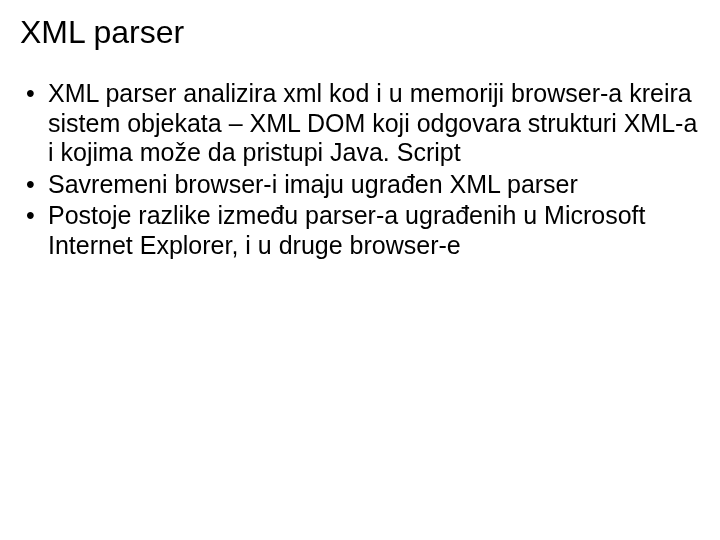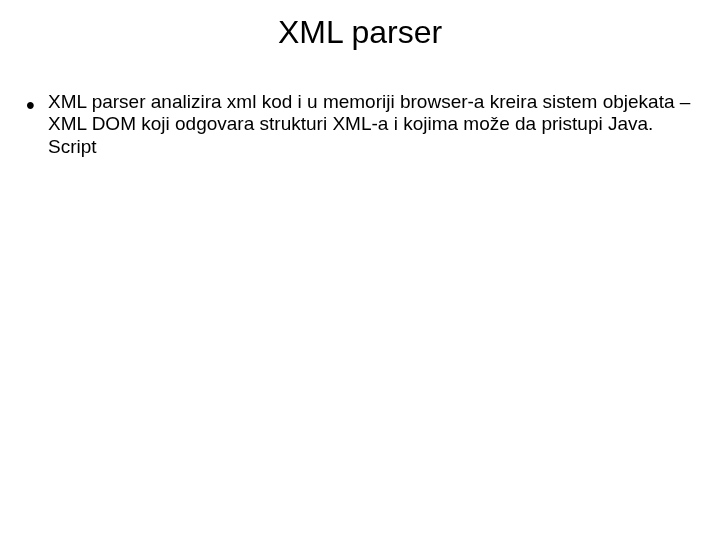--- a/index.html
+++ b/index.html
@@ -12,43 +12,44 @@
       height: 540px;
       background: #ffffff;
       font-family: Arial, Helvetica, sans-serif;
       color: #000000;
       padding: 10px 20px 20px 20px;
       overflow: hidden;
     }
     .title {
       font-size: 32px;
       font-weight: normal;
-      text-align: center;
-      margin-bottom: 40px;
+      margin-bottom: 28px;
       margin-top: 4px;
     }
     .bullets {
       list-style: none;
       padding-left: 0;
     }
     .bullets li {
-      font-size: 19px;
+      font-size: 25px;
       line-height: 1.18;
       padding-left: 28px;
       position: relative;
       margin-bottom: 2px;
     }
     .bullets li::before {
       content: "•";
       position: absolute;
       left: 6px;
       top: 0;
       font-size: 25px;
     }
   </style>
 </head>
 <body>
 
 <h1 class="title">XML parser</h1>
 
 <ul class="bullets">
   <li>XML parser analizira xml kod i u memoriji browser-a kreira sistem objekata – XML DOM koji odgovara strukturi XML-a i kojima može da pristupi Java. Script</li>
+  <li>Savremeni browser-i imaju ugrađen XML parser</li>
+  <li>Postoje razlike između parser-a ugrađenih u Microsoft Internet Explorer, i u druge browser-e</li>
 </ul>
 
 </body></html>

